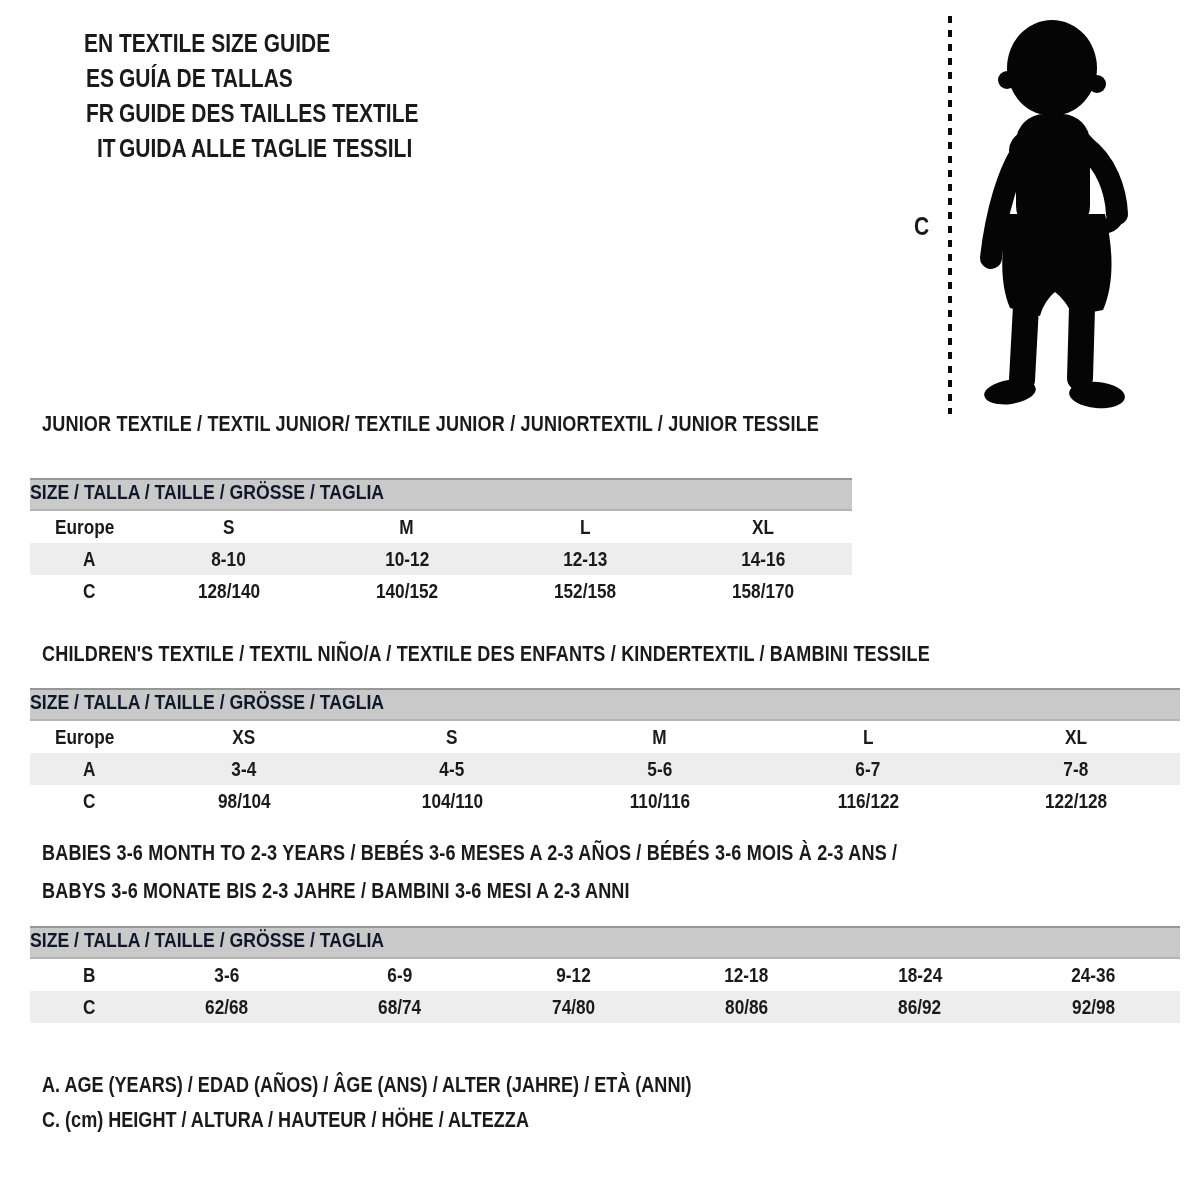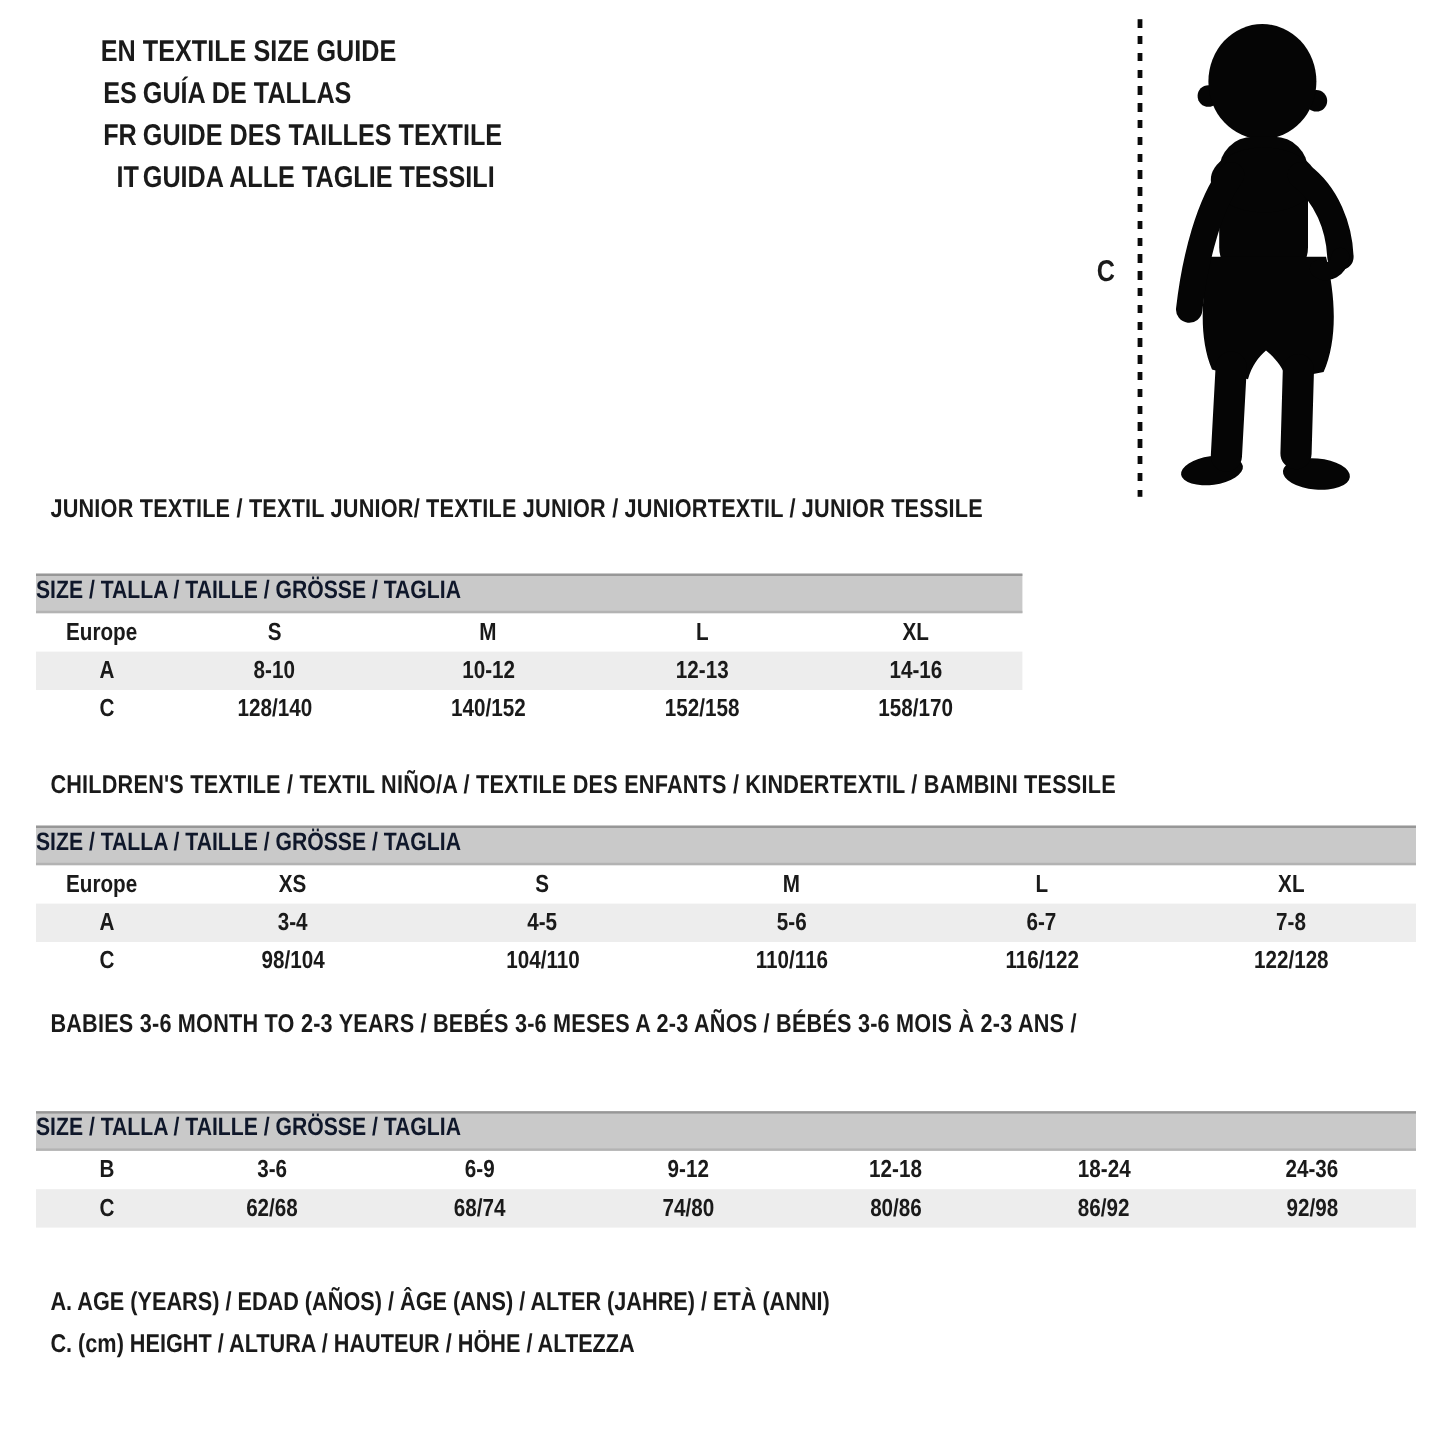--- a/index.html
+++ b/index.html
@@ -202,20 +202,23 @@
         </div>
       <div class="tcell">
           <span class="cn">122/128</span>
         </div>
     </div>
   </div>
 
   <div class="sec-head" style="top:841px">
     <span class="cnl">BABIES 3-6 MONTH TO 2-3 YEARS / BEBÉS 3-6 MESES A 2-3 AÑOS / BÉBÉS 3-6 MOIS À 2-3 ANS /</span>
   </div>
+  <div class="sec-head" style="top:879px">
+    <span class="cnl">BABYS 3-6 MONATE BIS 2-3 JAHRE / BAMBINI 3-6 MESI A 2-3 ANNI</span>
+  </div>
   <div class="size-table" style="top:926px; width:1150px">
     <div class="size-header">
       <span class="cnl">SIZE / TALLA / TAILLE / GRÖSSE / TAGLIA</span>
     </div>
     <div class="trow cols-6">
       <div class="tlabel"><span class="cnl">B</span></div>
       <div class="tcell">
           <span class="cn">3-6</span>
         </div>
       <div class="tcell">

